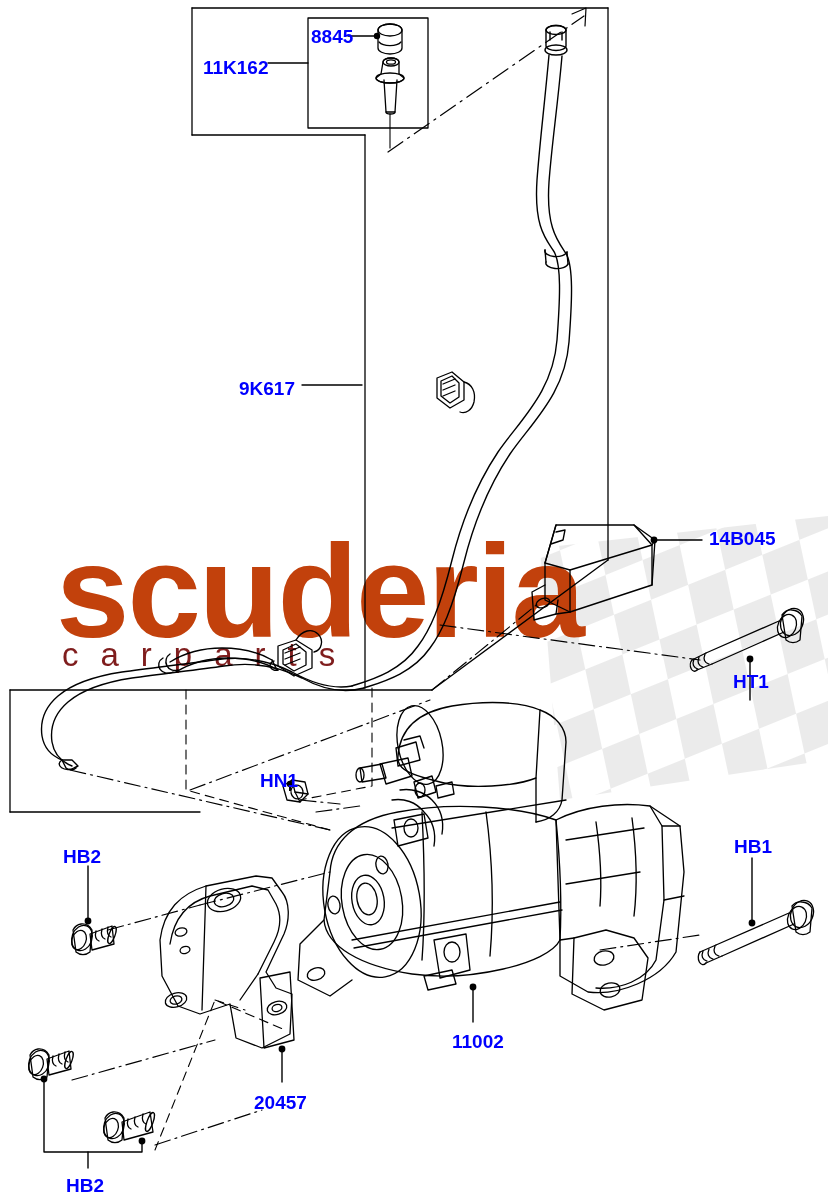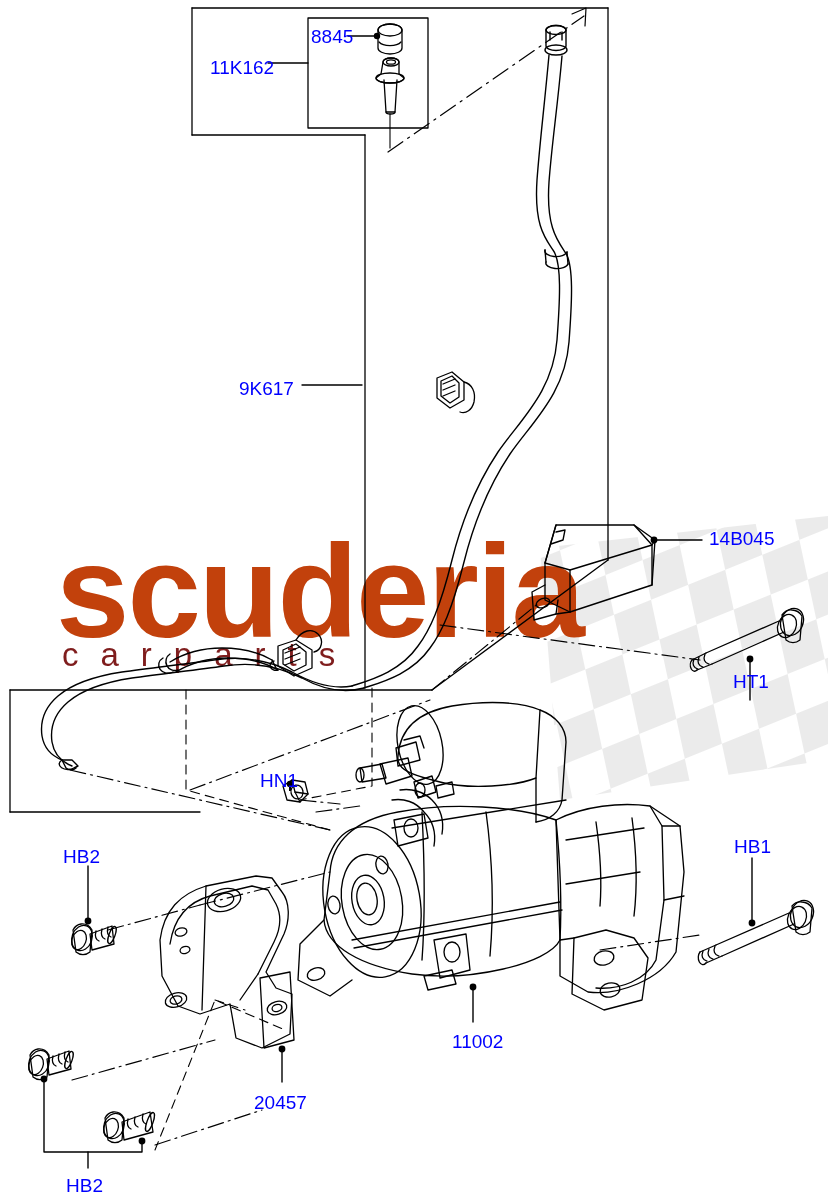--- a/index.html
+++ b/index.html
@@ -23,21 +23,21 @@
     left: 0;
     top: 0;
     width: 828px;
     height: 1200px;
   }
   .part-label {
     position: absolute;
     color: #0000ff;
     font-family: "Liberation Sans", sans-serif;
     font-size: 19px;
-    font-weight: 400;
+    font-weight: 700;
     white-space: nowrap;
     letter-spacing: 0px;
   }
   .wm-main {
     position: absolute;
     font-family: "Liberation Sans", sans-serif;
     font-size: 132px;
     font-weight: 700;
     color: #c2410c;
     letter-spacing: -2px;
@@ -475,21 +475,21 @@
         <path d="M88,1152 L88,1168"></path>
         <circle cx="44" cy="1079" r="3.4" fill="#000000" stroke="none"></circle>
         <circle cx="142" cy="1141" r="3.4" fill="#000000" stroke="none"></circle>
       </g>
 
     </g>
   </svg>
 
   <div>
     <div class="part-label" style="left:311px; top:26px;">8845</div>
-    <div class="part-label" style="left:210px; top:57px;text-align:center;">11K162</div>
+    <div class="part-label" style="left:203px; top:57px;text-align:center;">11K162</div>
     <div class="part-label" style="left:239px; top:378px;text-align:center;">9K617</div>
     <div class="part-label" style="left:709px; top:528px;">14B045</div>
     <div class="part-label" style="left:733px; top:671px;">HT1</div>
     <div class="part-label" style="left:260px; top:770px;">HN1</div>
     <div class="part-label" style="left:734px; top:836px;">HB1</div>
     <div class="part-label" style="left:63px;  top:846px;">HB2</div>
     <div class="part-label" style="left:452px; top:1031px;">11002</div>
     <div class="part-label" style="left:254px; top:1092px;">20457</div>
     <div class="part-label" style="left:66px;  top:1175px;">HB2</div>
   </div>

